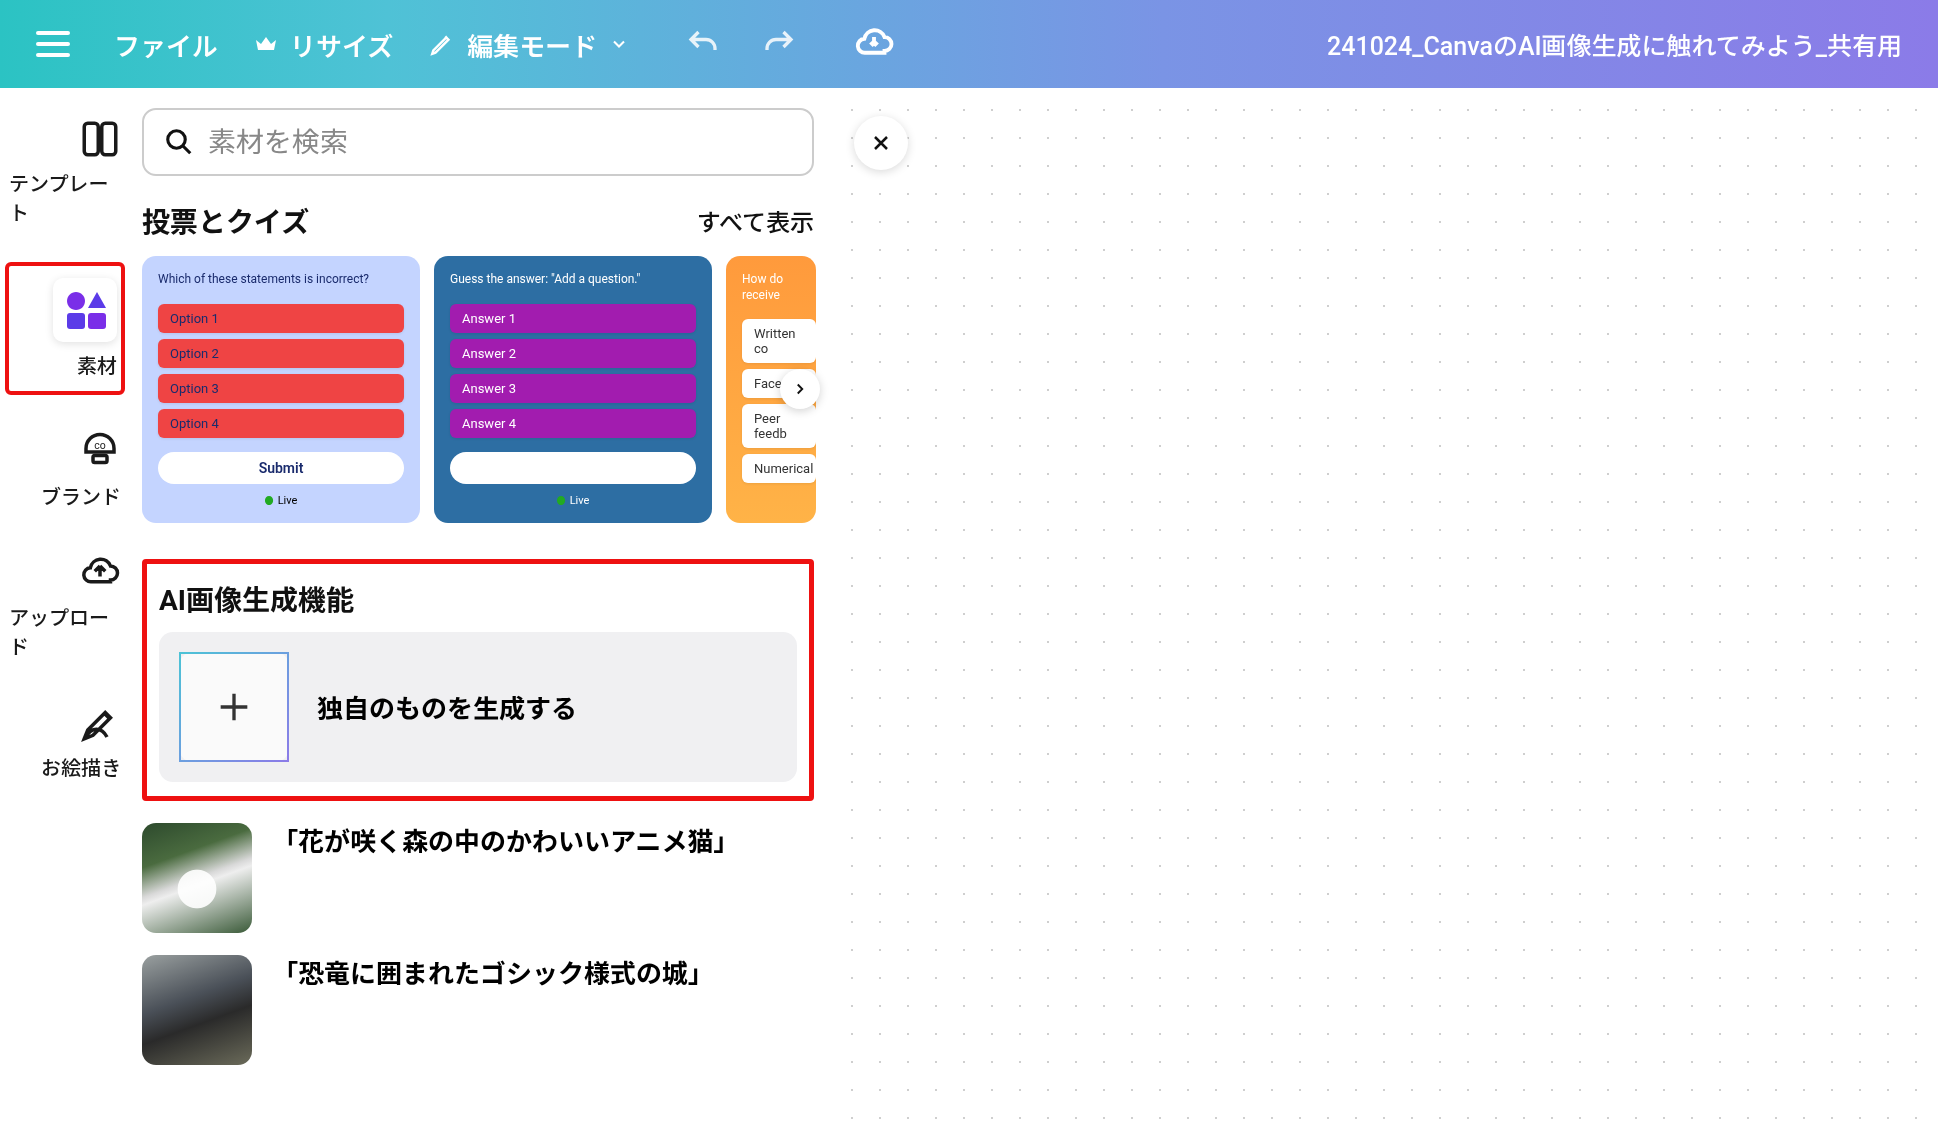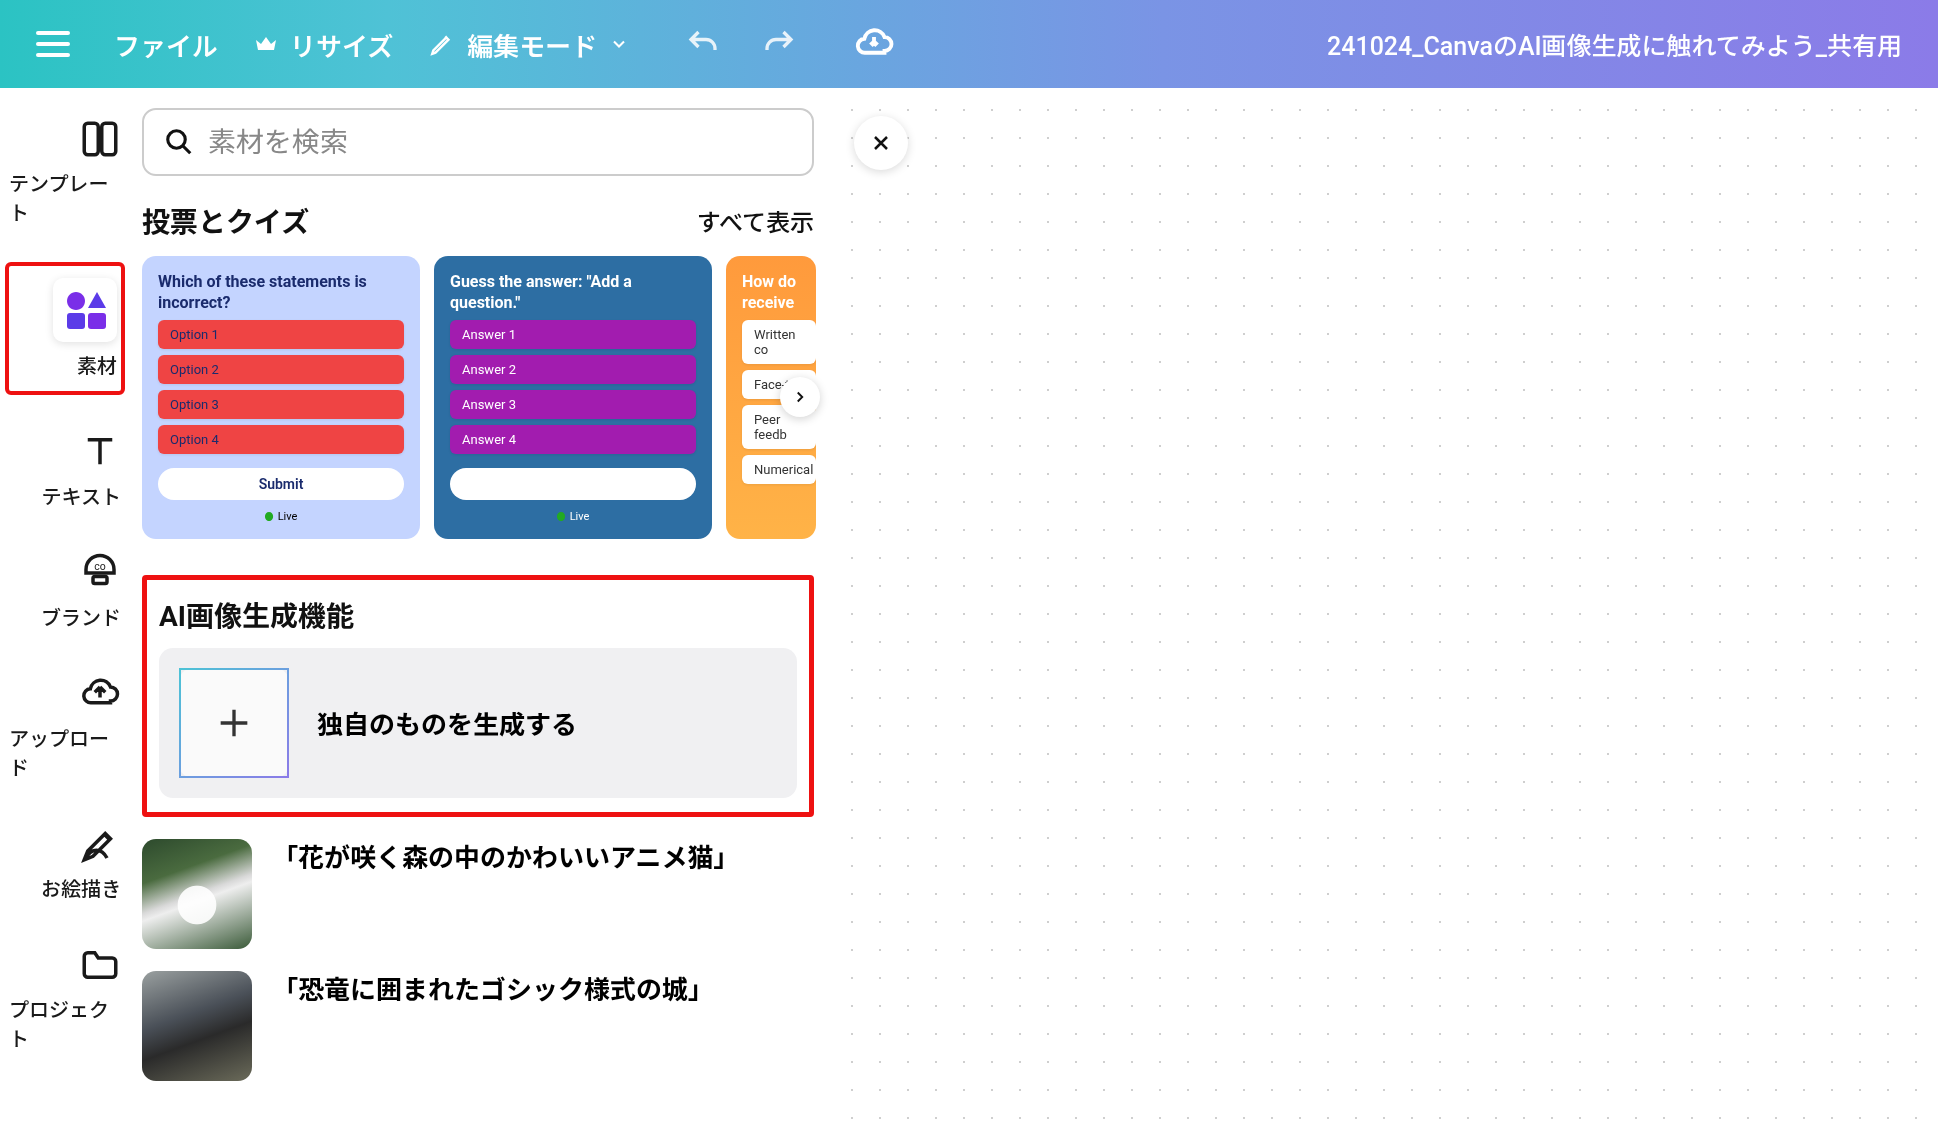--- a/index.html
+++ b/index.html
@@ -71,21 +71,21 @@
 .see-all { font-size: 24px; color: #111; cursor: pointer; font-weight: 500; }
 
 .cards-row { display: flex; gap: 14px; position: relative; margin-bottom: 36px; }
 .card {
   border-radius: 14px; padding: 16px; display: flex; flex-direction: column; gap: 6px;
   flex-shrink: 0;
 }
 .card-1 { background: #c4d4ff; width: 278px; }
 .card-2 { background: #2d6ea3; width: 278px; color: #fff; }
 .card-3 { background: linear-gradient(#ff9a3c,#ffb347); width: 278px; color: #fff; overflow: hidden; }
-.card-q { font-size: 16px; font-weight: 700; line-height: 1.3; }
+.card-q { font-size: 12px; font-weight: 400; margin-bottom: 10px; line-height: 1.3; }
 .card-1 .card-q { color: #1a2b6d; }
 .opt {
   background: #ef4444; border-radius: 6px; padding: 7px 12px; font-size: 13px;
   box-shadow: 0 1px 3px rgba(0,0,0,0.08);
 }
 .card-1 .opt { color: #1a2b6d; }
 .card-2 .opt { background: #a21caf; color: #fff; }
 .card-3 .opt { background: #fff; color: #333; }
 .card-1 .opt:last-of-type { background: #b6c7ef; }
 .submit-btn { margin-top: 8px; background: #fff; border-radius: 20px; text-align: center; padding: 8px; font-size: 14px; font-weight: 600; }
@@ -194,49 +194,37 @@
             <span></span>
             <span></span>
             <span></span>
             <span></span>
           </div>
       </div>
       <span class="rail-label">素材</span>
     </div>
     <div class="rail-item">
       <svg class="rail-icon" viewBox="0 0 24 24">
-          <path d="M5 5h14M12 5v14"></path>
-        </svg>
-      <span class="rail-label">テキスト</span>
-    </div>
-    <div class="rail-item">
-      <svg class="rail-icon" viewBox="0 0 24 24">
           <path d="M4 10a8 8 0 0116 0v2H4v-2z"></path>
           <rect x="8" y="14" width="8" height="4" rx="1"></rect>
           <text x="12" y="10" font-size="6" text-anchor="middle" fill="#1a1a1a" stroke="none">co</text>
         </svg>
       <span class="rail-label">ブランド</span>
     </div>
     <div class="rail-item">
       <svg class="rail-icon" viewBox="0 0 24 24">
           <path d="M18 16a4 4 0 000-8 6 6 0 00-11.5 1A4 4 0 007 17h11zM12 8v6m0-6l-3 3m3-3l3 3"></path>
         </svg>
       <span class="rail-label">アップロード</span>
     </div>
     <div class="rail-item">
       <svg class="rail-icon" viewBox="0 0 24 24">
           <path d="M4 20c3-6 9-6 12 0M14 6l4 4M3 21l2-5 10-10 3 3-10 10-5 2z"></path>
         </svg>
       <span class="rail-label">お絵描き</span>
-    </div>
-    <div class="rail-item">
-      <svg class="rail-icon" viewBox="0 0 24 24">
-          <path d="M3 7a2 2 0 012-2h4l2 3h8a2 2 0 012 2v7a2 2 0 01-2 2H5a2 2 0 01-2-2V7z"></path>
-        </svg>
-      <span class="rail-label">プロジェクト</span>
     </div>
   </div>
 
   <div class="panel">
     <div class="search-wrap">
       <svg class="search-icon" viewBox="0 0 24 24">
           <circle cx="10" cy="10" r="7"></circle>
           <path d="M21 21l-6-6"></path>
         </svg>
       <input class="search-input" placeholder="素材を検索" style="">

